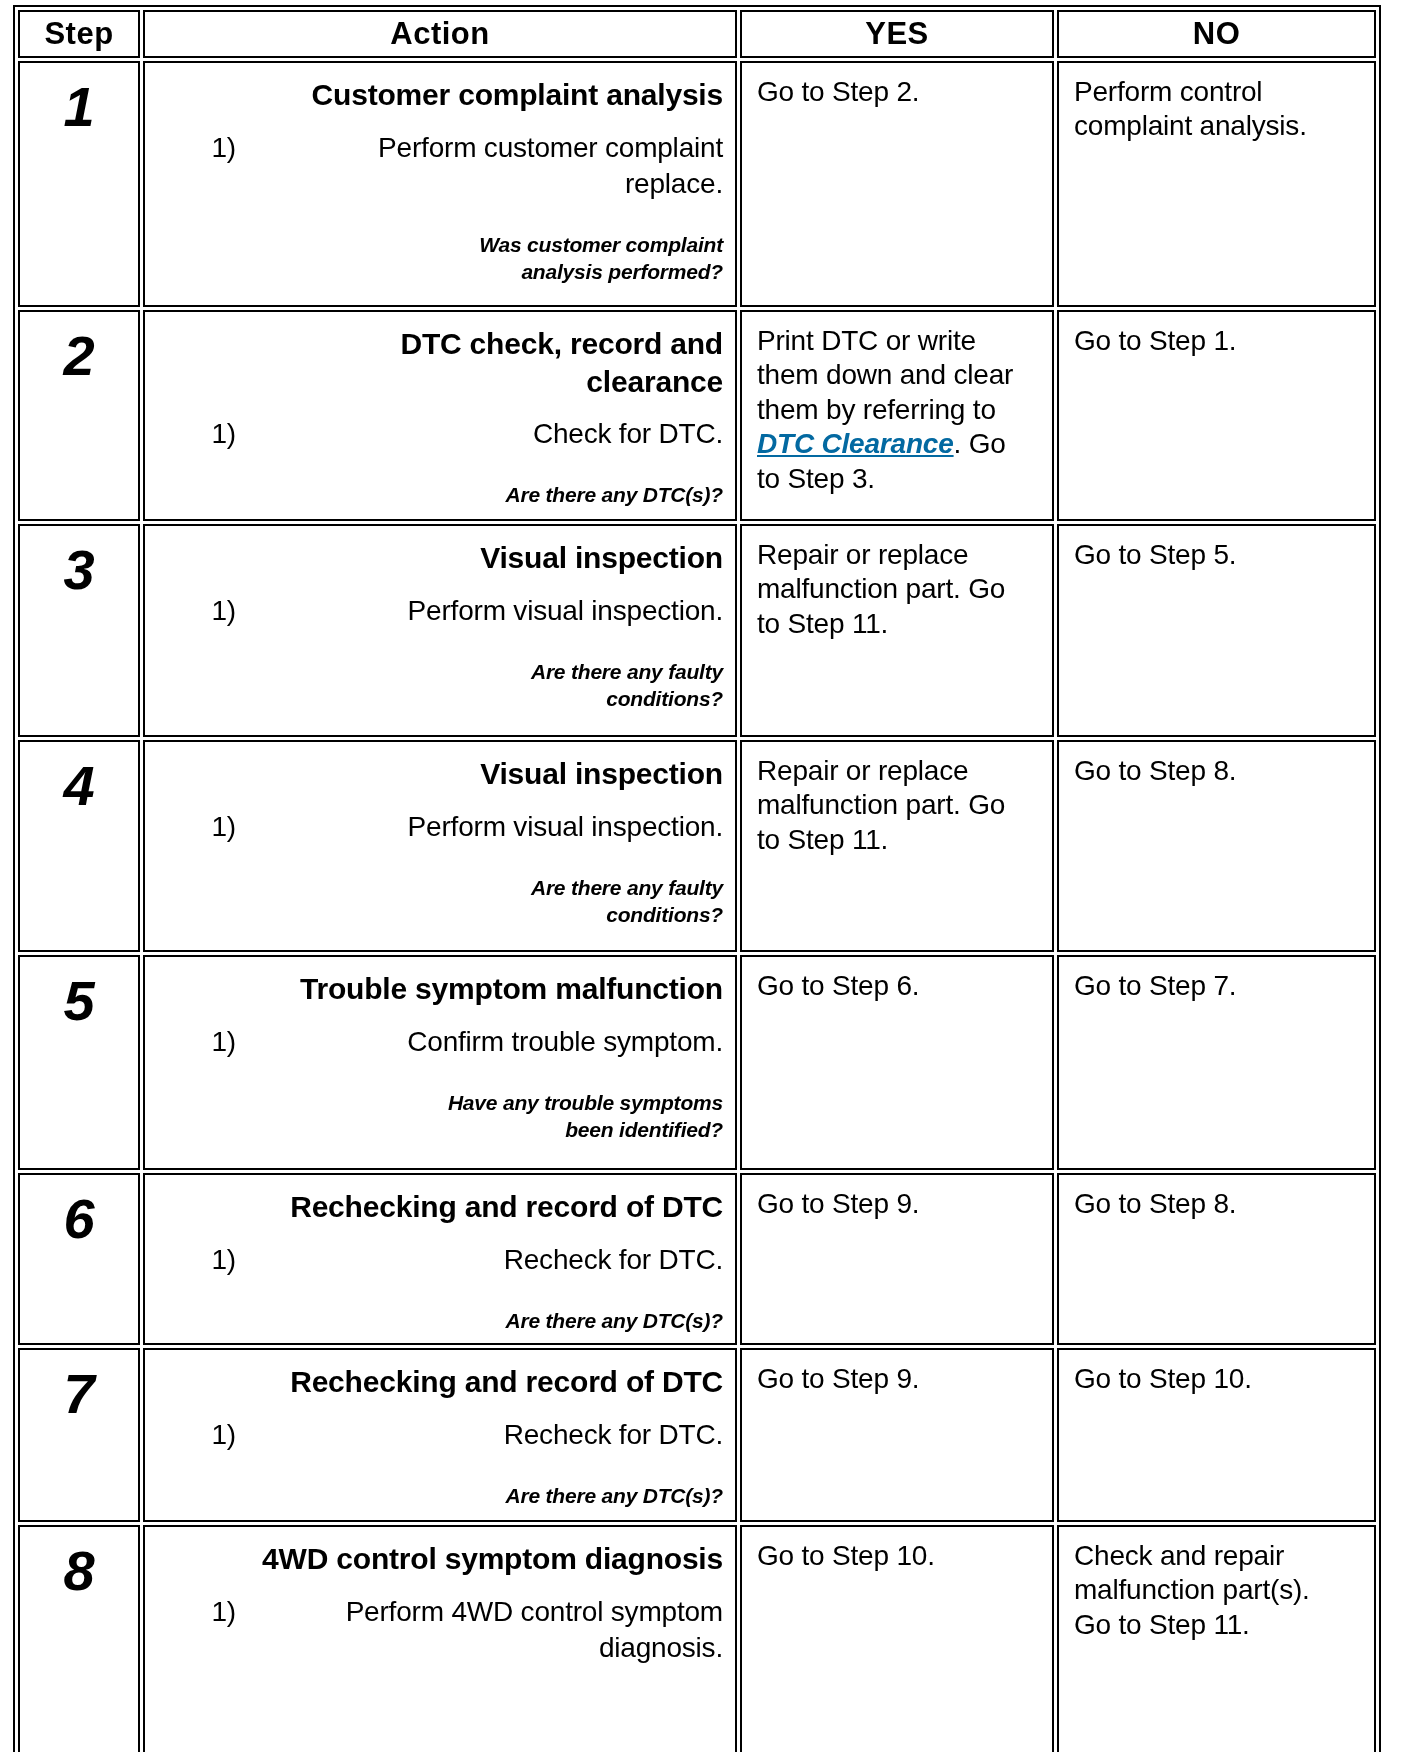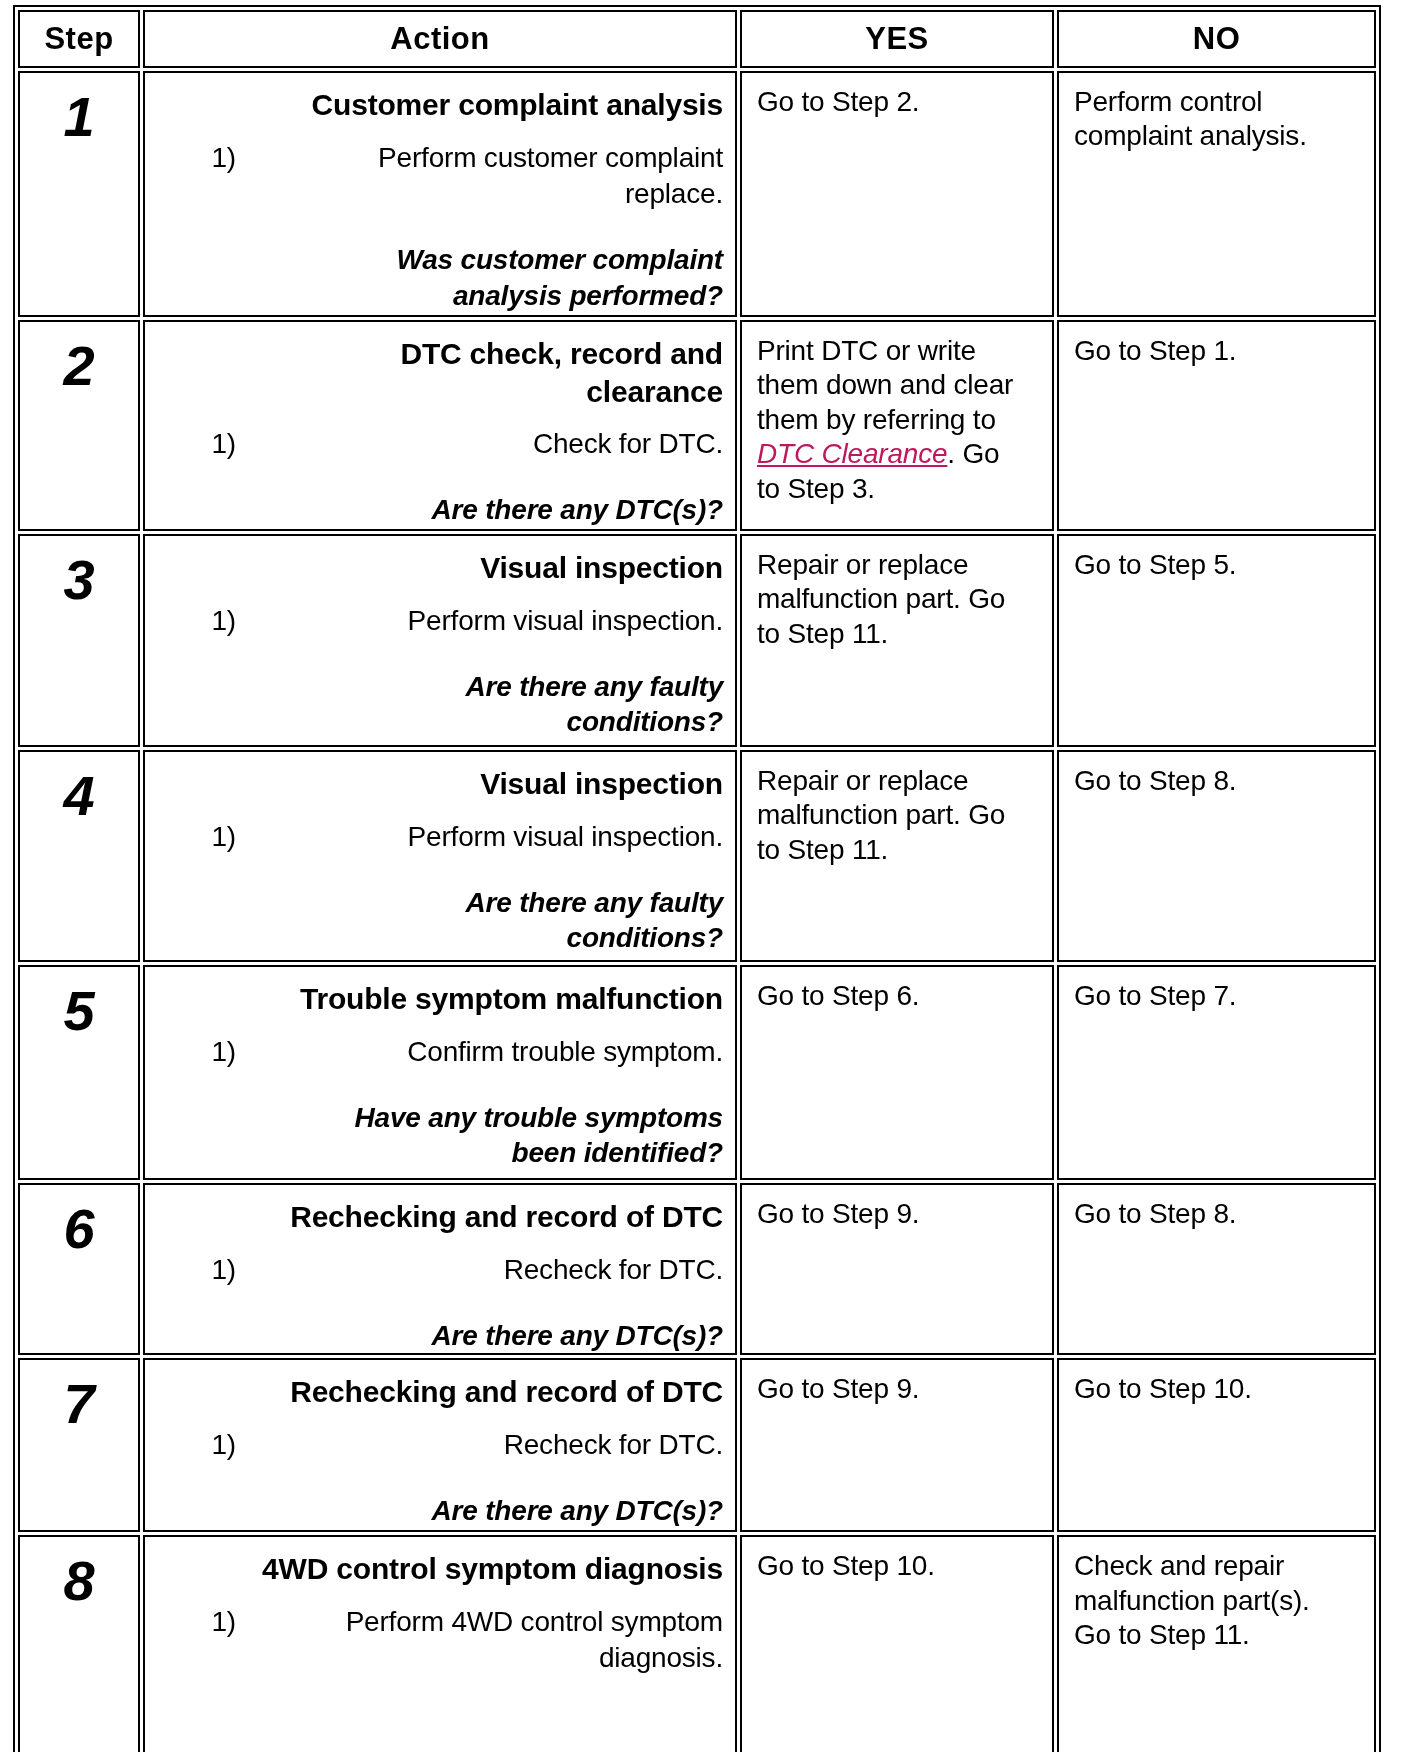--- a/index.html
+++ b/index.html
@@ -76,35 +76,35 @@
   }
   .action-item .marker {
     flex: 0 0 72px;
   }
   .action-item .item-text {
     flex: 1 1 auto;
     white-space: pre-line;
   }
   .action-question {
     margin-top: 30px;
-    font-size: 28px;
+    font-size: 21px;
     font-weight: bold;
     font-style: italic;
     line-height: 1.27;
     white-space: pre-line;
     letter-spacing: -0.2px;
   }
   .ref-link {
-    font-weight: normal;
+    font-weight: bold;
     font-style: italic;
     text-decoration: underline;
-    color: #be185d;
+    color: #0369a1;
   }
   
-  tr.r-head td, tr.r-head th { height: 58px; }
+  tr.r-head td, tr.r-head th { height: 48px; }
   tr.r1 td { height: 246px; }
   tr.r2 td { height: 211px; }
   tr.r3 td { height: 213px; }
   tr.r4 td { height: 212px; }
   tr.r5 td { height: 215px; }
   tr.r6 td { height: 172px; }
   tr.r7 td { height: 174px; }
   tr.r8 td { height: 230px; }
 </style>
 </head>

